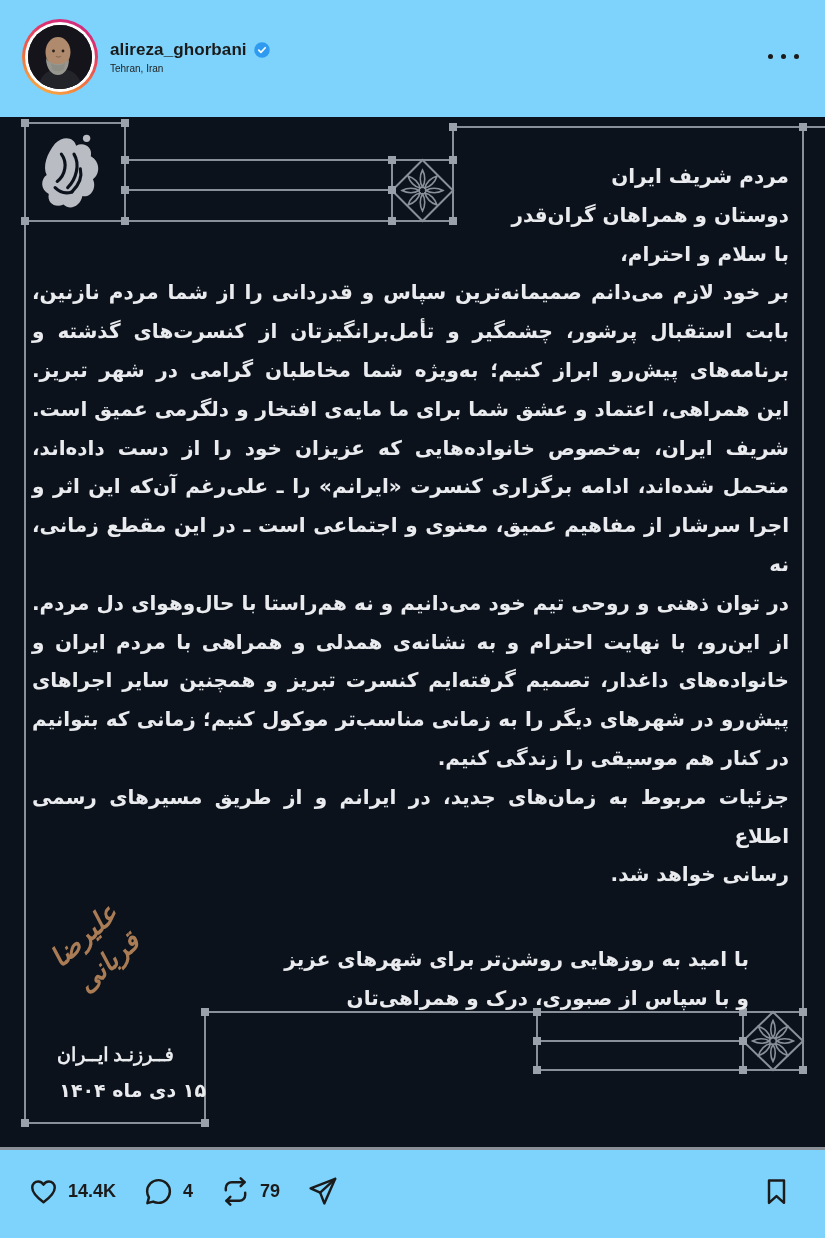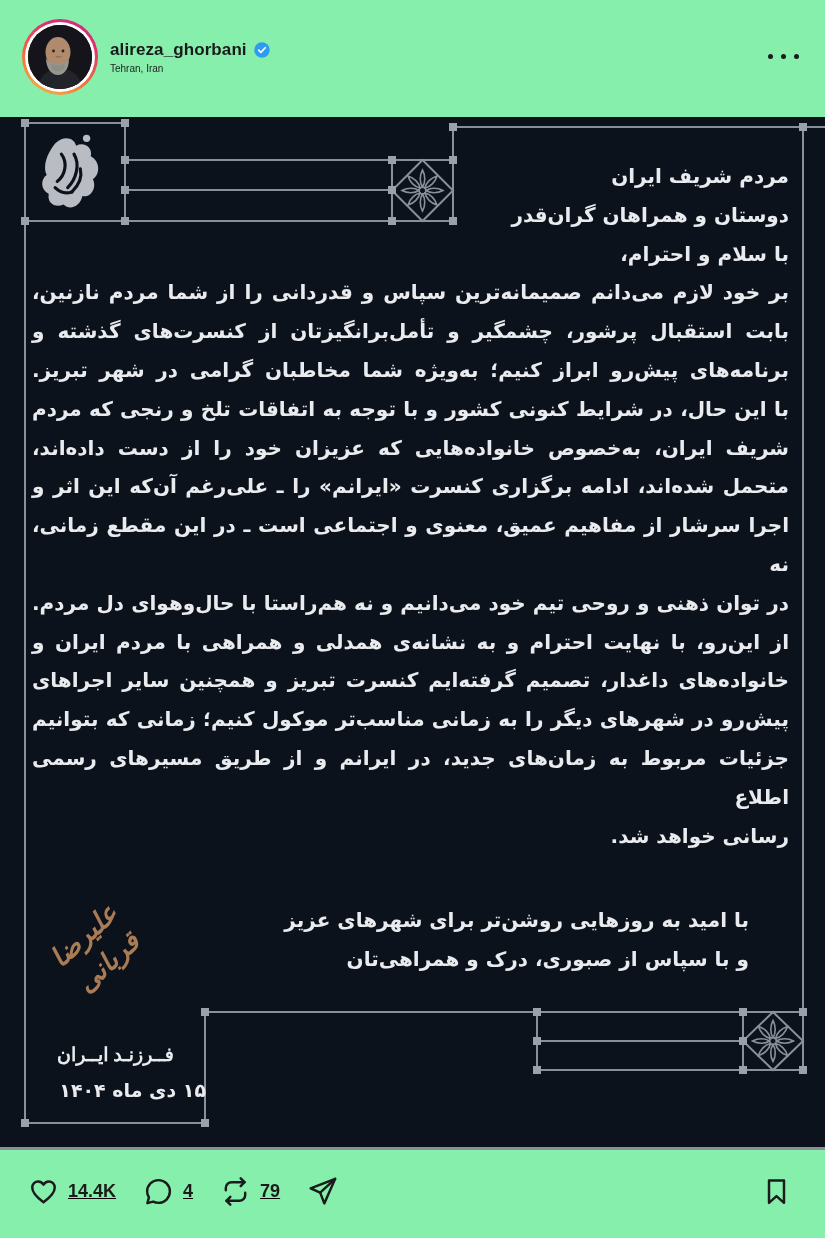--- a/index.html
+++ b/index.html
@@ -2,21 +2,21 @@
 <html lang="en" style="--accent: #2e9bf0; --imgbg: #0c121b; --frame: #8a9099; --node: #9aa1aa; --map: #b9bdc3; --sig: #aa7c55; --ink: #e9ebee; --uiink: #1b1b1b;"><head>
 <meta charset="utf-8">
 <style>
   :root{
     --accent:#2e9bf0; --imgbg:#0c121b; --frame:#8a9099; --node:#9aa1aa;
     --map:#b9bdc3; --sig:#aa7c55; --ink:#e9ebee; --uiink:#1b1b1b;
   }
   *{margin:0;padding:0;box-sizing:border-box;}
   html,body{background:#fff;}
   body{width:825px;height:1238px;overflow:hidden;font-family:"Liberation Sans","DejaVu Sans",sans-serif;}
-  .post{width:825px;height:1238px;display:flex;flex-direction:column;background:#86efac;}
+  .post{width:825px;height:1238px;display:flex;flex-direction:column;background:#7dd3fc;}
 
   
   .post-header{height:117px;flex:0 0 117px;display:flex;align-items:center;padding:6px 24px 10px 22px;}
   .avatar-ring{width:76px;height:76px;border-radius:50%;padding:3px;
     background:linear-gradient(205deg,#c22b8a 0%,#e1306c 28%,#f3793b 68%,#f6c14d 100%);flex:0 0 76px;}
   .avatar-white{width:100%;height:100%;border-radius:50%;background:#fff;padding:3px;}
   .avatar{width:100%;height:100%;border-radius:50%;overflow:hidden;background:#14141a;display:block;}
   .user-info{margin-left:12px;display:flex;flex-direction:column;}
   .username-row{display:flex;align-items:center;gap:6px;}
   .username{font-size:17px;font-weight:700;color:#1a1a1a;letter-spacing:.1px;}
@@ -42,21 +42,21 @@
 
   .sig-callig{position:absolute;left:40px;top:796px;width:112px;text-align:center;
     color:var(--sig);font-family:"DejaVu Serif","DejaVu Sans",serif;font-style:italic;font-weight:700;
     font-size:27px;line-height:36px;transform:rotate(-42deg);direction:rtl;}
   .sig-title{position:absolute;left:25px;top:926px;width:181px;text-align:center;
     color:var(--ink);font-family:Liberation Serif, serif;font-weight:700;font-size:19px;direction:rtl;}
   .sig-date{position:absolute;left:25px;top:962px;width:181px;
     color:var(--ink);font-family:"DejaVu Sans",sans-serif;font-weight:700;font-size:19px;direction:rtl;}
 
   
-  .action-bar{height:88px;flex:1;display:flex;align-items:center;padding:0 33px 6px 28px;text-decoration:underline;}
+  .action-bar{height:88px;flex:1;display:flex;align-items:center;padding:0 33px 6px 28px;}
   .act-group{display:flex;align-items:center;gap:9px;margin-right:27px;cursor:pointer;}
   .act-count{font-size:18px;font-weight:700;color:var(--uiink);}
   .act-icon{display:block;}
   .act-icon path,.act-icon polyline{stroke:var(--uiink);stroke-width:1.9;fill:none;stroke-linecap:round;stroke-linejoin:round;}
   .bookmark{margin-left:auto;cursor:pointer;}
 </style>
 </head>
 <body>
 
 <div class="post">
@@ -174,28 +174,29 @@
     </svg>
 
     <div class="letter">
       <div>
           <div class="line">مردم شریف ایران</div>
           <div class="line">دوستان و همراهان گران‌قدر</div>
           <div class="line">با سلام و احترام،</div>
           <div class="line fill">بر خود لازم می‌دانم صمیمانه‌ترین سپاس و قدردانی را از شما مردم نازنین،</div>
           <div class="line fill">بابت استقبال پرشور، چشمگیر و تأمل‌برانگیزتان از کنسرت‌های گذشته و</div>
           <div class="line fill">برنامه‌های پیش‌رو ابراز کنیم؛ به‌ویژه شما مخاطبان گرامی در شهر تبریز.</div>
-          <div class="line fill">با این حال، در شرایط کنونی کشور و با توجه به اتفاقات تلخ و رنجی که مردم</div>
+          <div class="line fill">این همراهی، اعتماد و عشق شما برای ما مایه‌ی افتخار و دلگرمی عمیق است.</div>
           <div class="line fill">شریف ایران، به‌خصوص خانواده‌هایی که عزیزان خود را از دست داده‌اند،</div>
           <div class="line fill">متحمل شده‌اند، ادامه برگزاری کنسرت «ایرانم» را ـ علی‌رغم آن‌که این اثر و</div>
           <div class="line fill">اجرا سرشار از مفاهیم عمیق، معنوی و اجتماعی است ـ در این مقطع زمانی، نه</div>
           <div class="line fill">در توان ذهنی و روحی تیم خود می‌دانیم و نه هم‌راستا با حال‌وهوای دل مردم.</div>
           <div class="line fill">از این‌رو، با نهایت احترام و به نشانه‌ی همدلی و همراهی با مردم ایران و</div>
           <div class="line fill">خانواده‌های داغدار، تصمیم گرفته‌ایم کنسرت تبریز و همچنین سایر اجراهای</div>
           <div class="line fill">پیش‌رو در شهرهای دیگر را به زمانی مناسب‌تر موکول کنیم؛ زمانی که بتوانیم</div>
+          <div class="line">در کنار هم موسیقی را زندگی کنیم.</div>
           <div class="line fill">جزئیات مربوط به زمان‌های جدید، در ایرانم و از طریق مسیرهای رسمی اطلاع</div>
           <div class="line">رسانی خواهد شد.</div>
         </div>
       <div class="signoff">
           <div class="line">با امید به روزهایی روشن‌تر برای شهرهای عزیز</div>
           <div class="line">و با سپاس از صبوری، درک و همراهی‌تان</div>
         </div>
     </div>
 
     <div class="sig-callig">علیرضا قربانی</div>

